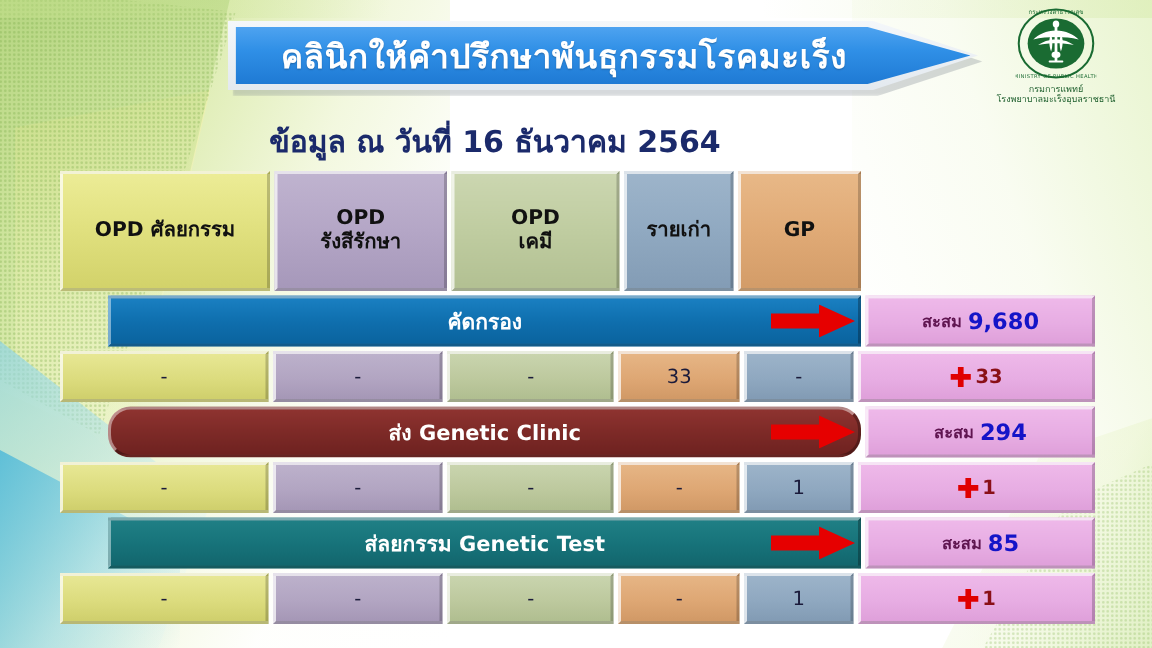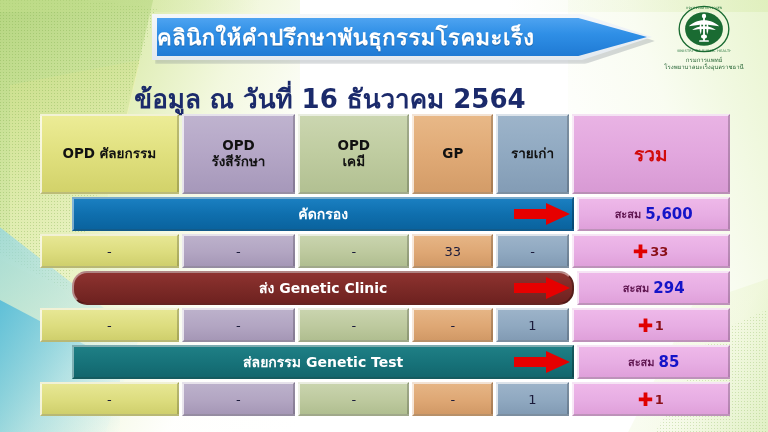--- a/index.html
+++ b/index.html
@@ -158,42 +158,42 @@
     clip-path: polygon(0% 0%, 86% 0%, 100% 50%, 86% 100%, 0% 100%);
   }
   .banner-inner {
     position: absolute;
     left: 5px; top: 4px;
     width: 490px; height: 38px;
     background: linear-gradient(180deg, #4ea3f0 0%, #2f8fe6 42%, #1f7ad4 100%);
     clip-path: polygon(0% 0%, 86% 0%, 100% 50%, 86% 100%, 0% 100%);
     display: flex;
     align-items: center;
-    justify-content: flex-start;
+    justify-content: center;
   }
   #title-text {
     color: #ffffff;
     font-size: 22px;
     font-weight: bold;
     letter-spacing: .5px;
     margin-right: 52px;
     text-shadow: 0 1px 1px rgba(0,0,0,.25);
     font-family: "DejaVu Sans", sans-serif;
     white-space: nowrap;
   }
 
   
   #date-line {
     position: absolute;
     left: 0;
     top: 78px;
     width: 660px;
     text-align: center;
     color: #1b2a6b;
-    font-size: 26px;
+    font-size: 20px;
     font-weight: bold;
     font-family: "DejaVu Sans", sans-serif;
     white-space: nowrap;
   }
 
   
   #table {
     position: absolute;
     left: 40px;
     top: 114px;
@@ -397,41 +397,38 @@
         <span>OPD ศัลยกรรม</span>
       </div>
       <div class="cell c1 h1">
         <span>OPD</span>
         <span>รังสีรักษา</span>
       </div>
       <div class="cell c2 h2">
         <span>OPD</span>
         <span>เคมี</span>
       </div>
+      <div class="cell c4 h4">
+        <span>รายเก่า</span>
+      </div>
       <div class="cell c3 h3">
         <span>GP</span>
-      </div>
-      <div class="cell c4 h4">
-        <span>รายเก่า</span>
-      </div>
-      <div class="cell ctot htot">
-        <span class="htot-text">รวม</span>
       </div>
     </div>
 
     <div class="brow">
       <div class="band band-blue">
         <span>คัดกรอง</span>
         <svg class="red-arrow" viewBox="0 0 56 22">
           <polygon points="0,6 32,6 32,0 56,11 32,22 32,16 0,16" fill="#e60000"></polygon>
         </svg>
       </div>
       <div class="band-total">
         <span class="accum-label">สะสม</span>
-        <span class="accum-value">5,600</span>
+        <span class="accum-value">9,680</span>
       </div>
     </div>
 
     <div class="trow drow">
       <div class="cell c0 d0">
         <span>-</span>
       </div>
       <div class="cell c1 d1">
         <span>-</span>
       </div>

